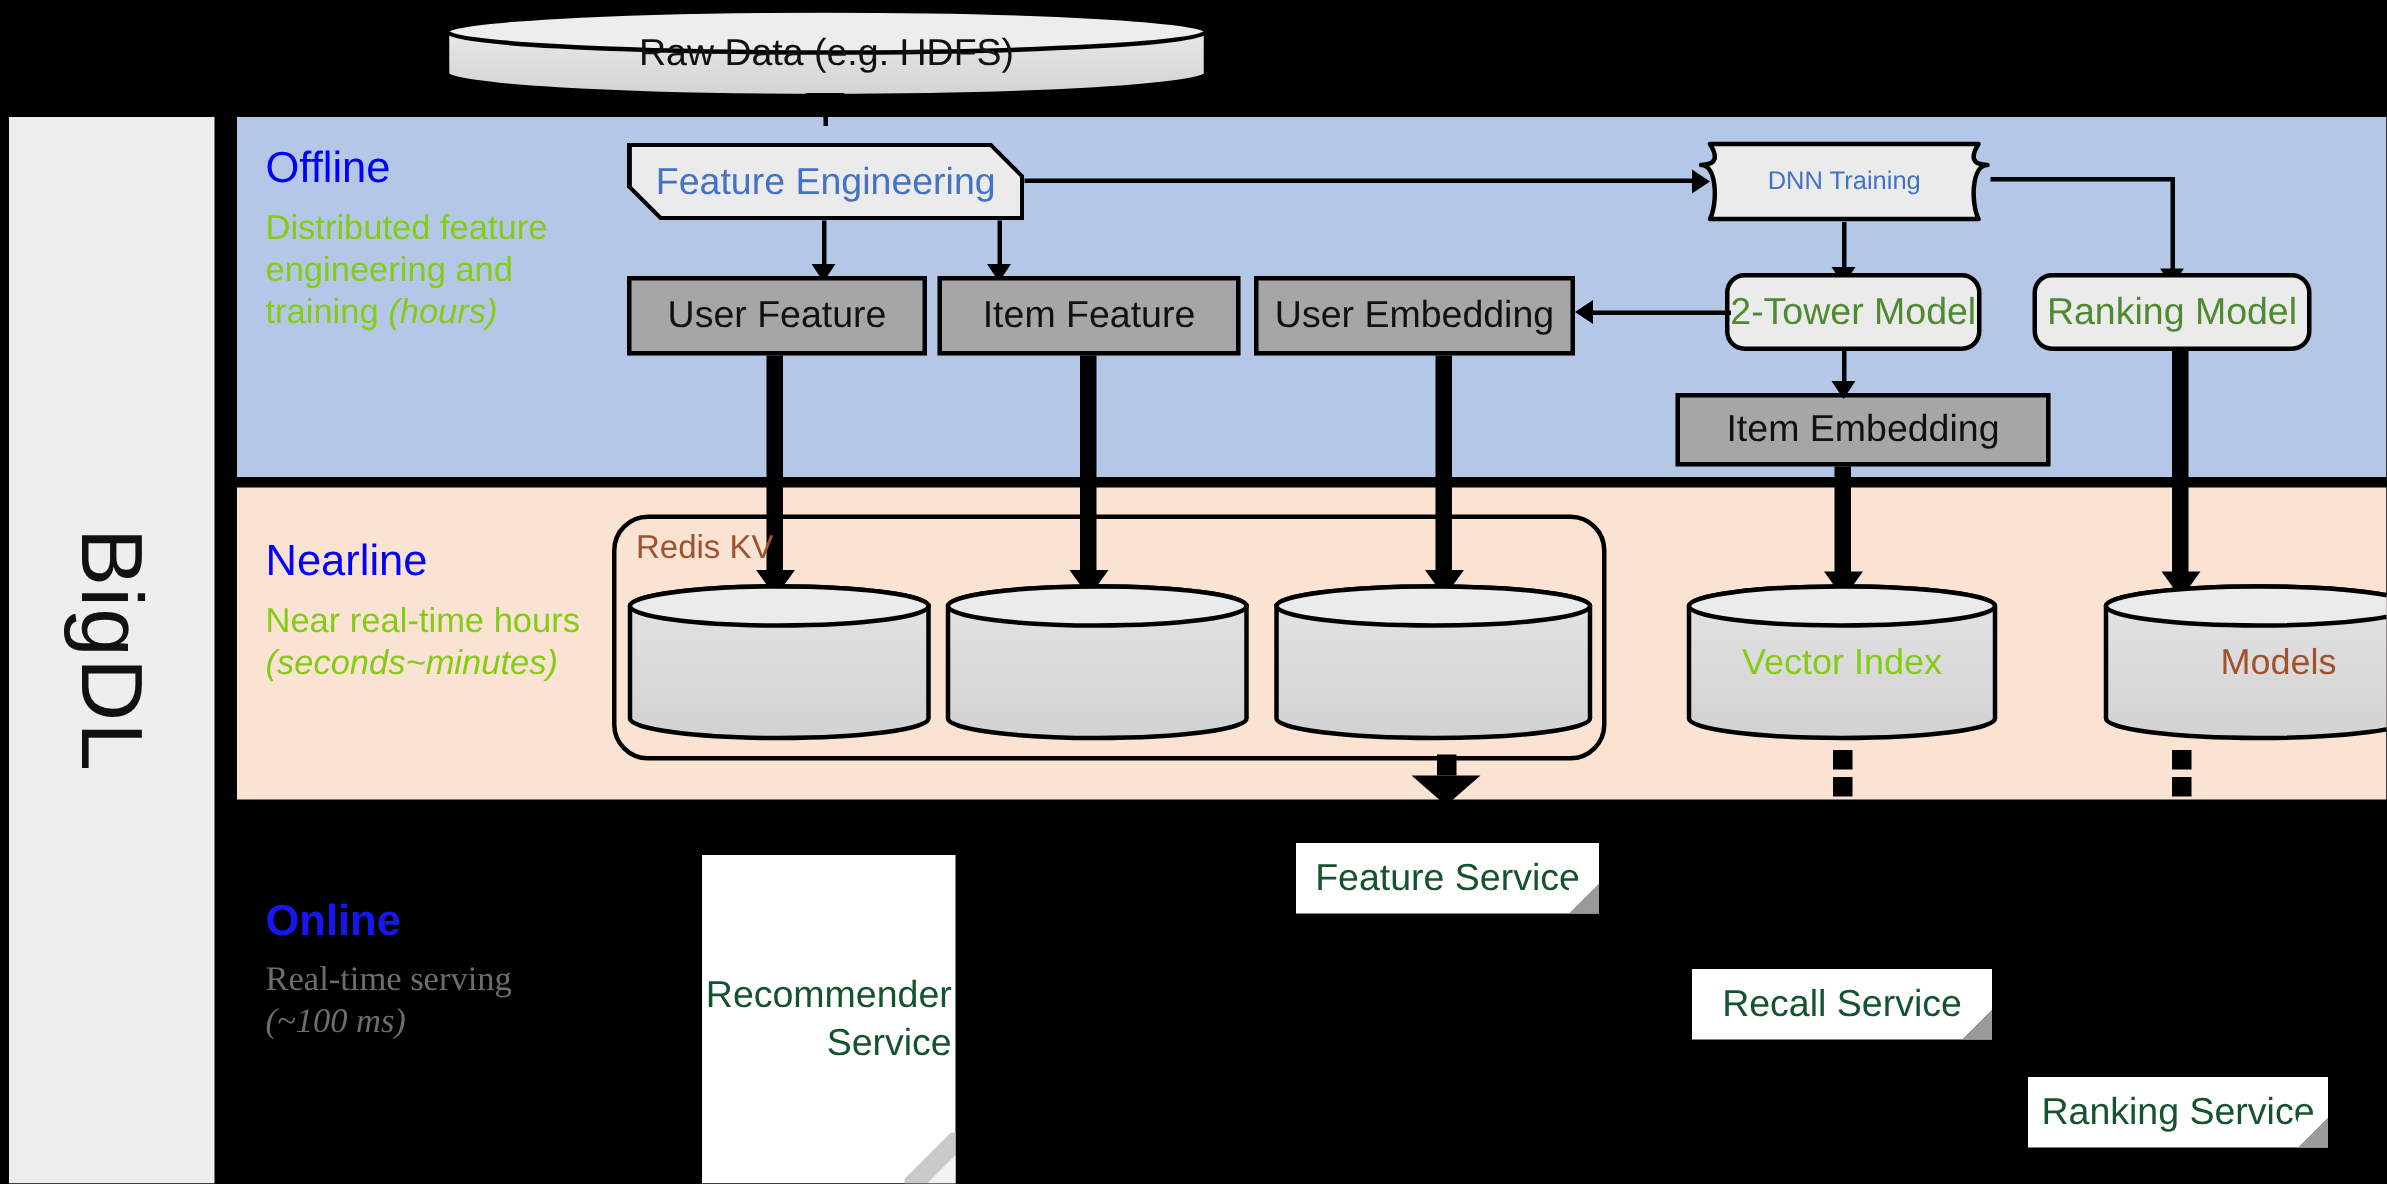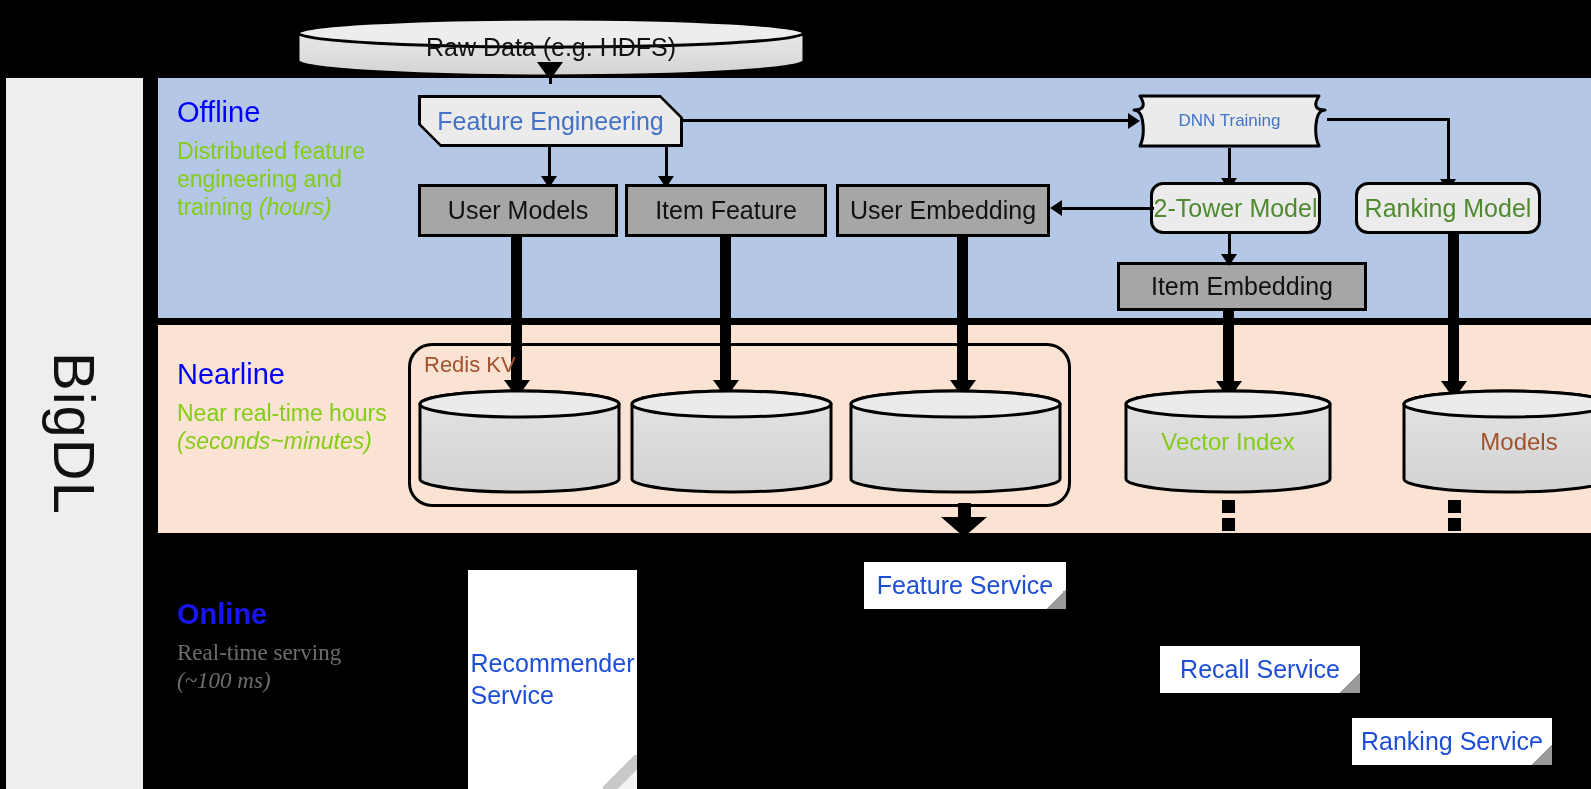--- a/index.html
+++ b/index.html
@@ -77,28 +77,28 @@
   .ah-down{position:absolute;width:0;height:0;border-left:8px solid transparent;border-right:8px solid transparent;border-top:12px solid #000;}
   .ah-down-thick{position:absolute;width:0;height:0;border-left:13px solid transparent;border-right:13px solid transparent;border-top:18px solid #000;}
   .ah-down-wide{position:absolute;width:0;height:0;border-left:23px solid transparent;border-right:23px solid transparent;border-top:20px solid #000;}
   .ah-right{position:absolute;width:0;height:0;border-top:8px solid transparent;border-bottom:8px solid transparent;border-left:12px solid #000;}
   .ah-left{position:absolute;width:0;height:0;border-top:8px solid transparent;border-bottom:8px solid transparent;border-right:12px solid #000;}
   .stub{position:absolute;background:#000;}
 
   
   .doc{position:absolute;background:#fff;}
   .doc .lbl{position:absolute;inset:0;display:flex;align-items:center;justify-content:center;
-       font-size:25px;color:#1d4ed8;text-align:left;line-height:1.25;padding:0 6px;box-sizing:border-box;border-radius:15px;}
+       font-size:25px;color:#14532d;text-align:right;line-height:1.25;padding:0 6px;box-sizing:border-box;border-radius:15px;}
   .doc .fold{position:absolute;right:0;bottom:0;width:20px;height:20px;
        background:linear-gradient(135deg,#fff 0 50%,#9a9a9a 50% 100%);}
   #doc-recommender{left:468px;top:570px;width:169px;height:219px;}
   #doc-recommender .fold{width:34px;height:34px;
        background:linear-gradient(135deg,#ffffff 0 46%,#c9c9c9 46% 72%,#f2f2f2 72% 100%);}
   #doc-feature{left:864px;top:562px;width:202px;height:47px;}
-  #doc-recall{left:1128px;top:646px;width:200px;height:47px;margin-left:32px;}
+  #doc-recall{left:1128px;top:646px;width:200px;height:47px;}
   #doc-ranking{left:1352px;top:718px;width:200px;height:47px;}
 </style>
 </head>
 <body>
 
 <div id="stage">
 
   <div class="band" id="offline-band"></div>
   <div class="band" id="nearline-band"></div>
 
@@ -116,21 +116,21 @@
   <div class="cap" id="cap-nearline">
     <div class="title">Nearline</div>
     <div class="desc"><span>Near real-time hours </span><i>(seconds~minutes)</i></div>
   </div>
 
   <div class="cap" id="cap-online">
     <div class="title">Online</div>
     <div class="desc"><span>Real-time serving </span><i>(~100 ms)</i></div>
   </div>
 
-  <div class="cyl" id="raw-data" style="left:296px;top:16px;width:510px;height:62px;">
+  <div class="cyl" id="raw-data" style="left:296px;top:4px;width:510px;height:62px;">
     <svg width="510" height="62" viewBox="0 0 510 62">
       <defs>
         <linearGradient id="cylg" x1="0" y1="0" x2="0" y2="1">
           <stop offset="0%" stop-color="#efefef"></stop>
             <stop offset="100%" stop-color="#d3d3d3"></stop>
         </linearGradient>
       </defs>
       <path d="M2,17 L2,45 A253,15 0 0 0 508,45 L508,17 A253,15 0 0 0 2,17 Z" fill="url(#cylg)" stroke="#000" stroke-width="3"></path>
       <ellipse cx="255" cy="17" rx="253" ry="14" fill="#ededed" stroke="#000" stroke-width="3"></ellipse>
     </svg>
@@ -163,21 +163,21 @@
   <div class="ah-down" style="left:658px;top:176px;"></div>
 
   <div class="thin-v" style="left:1228px;top:148px;height:33px;"></div>
   <div class="ah-down" style="left:1221px;top:178px;"></div>
 
   <div class="thin-h" style="left:1327px;top:118px;width:123px;"></div>
   <div class="thin-v" style="left:1447px;top:118px;height:64px;"></div>
   <div class="ah-down" style="left:1440px;top:179px;"></div>
 
   <div class="node grey-box" style="left:418px;top:184px;width:200px;height:53px;">
-    <span>User Models</span>
+    <span>User Feature</span>
   </div>
   <div class="node grey-box" style="left:625px;top:184px;width:202px;height:53px;">
     <span>Item Feature</span>
   </div>
   <div class="node grey-box" style="left:836px;top:184px;width:214px;height:53px;">
     <span>User Embedding</span>
   </div>
   <div class="node grey-box" style="left:1117px;top:262px;width:250px;height:49px;">
     <span>Item Embedding</span>
   </div>

